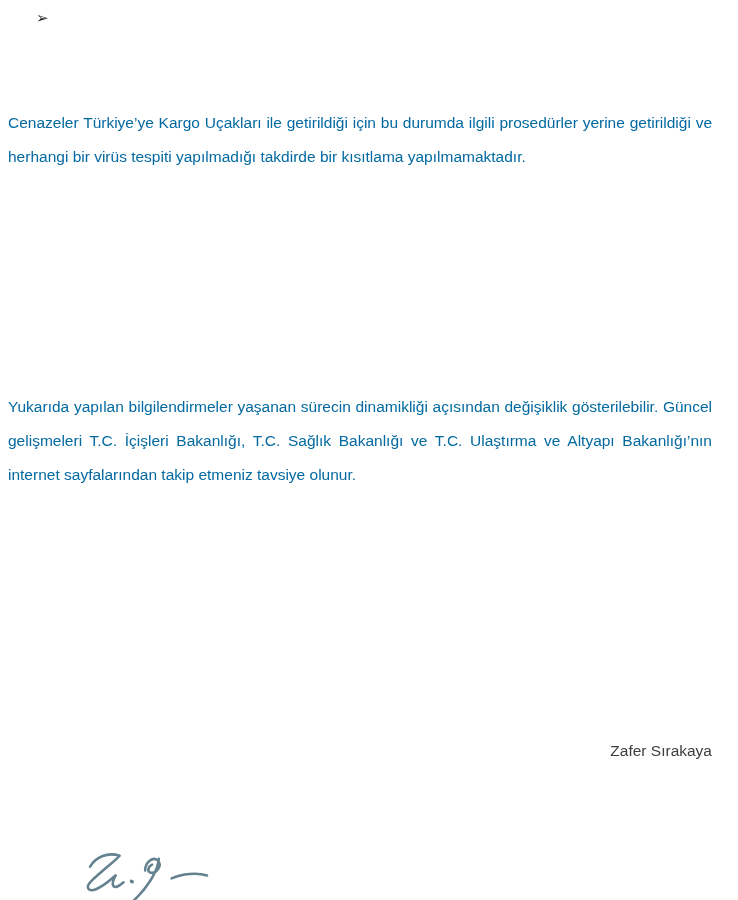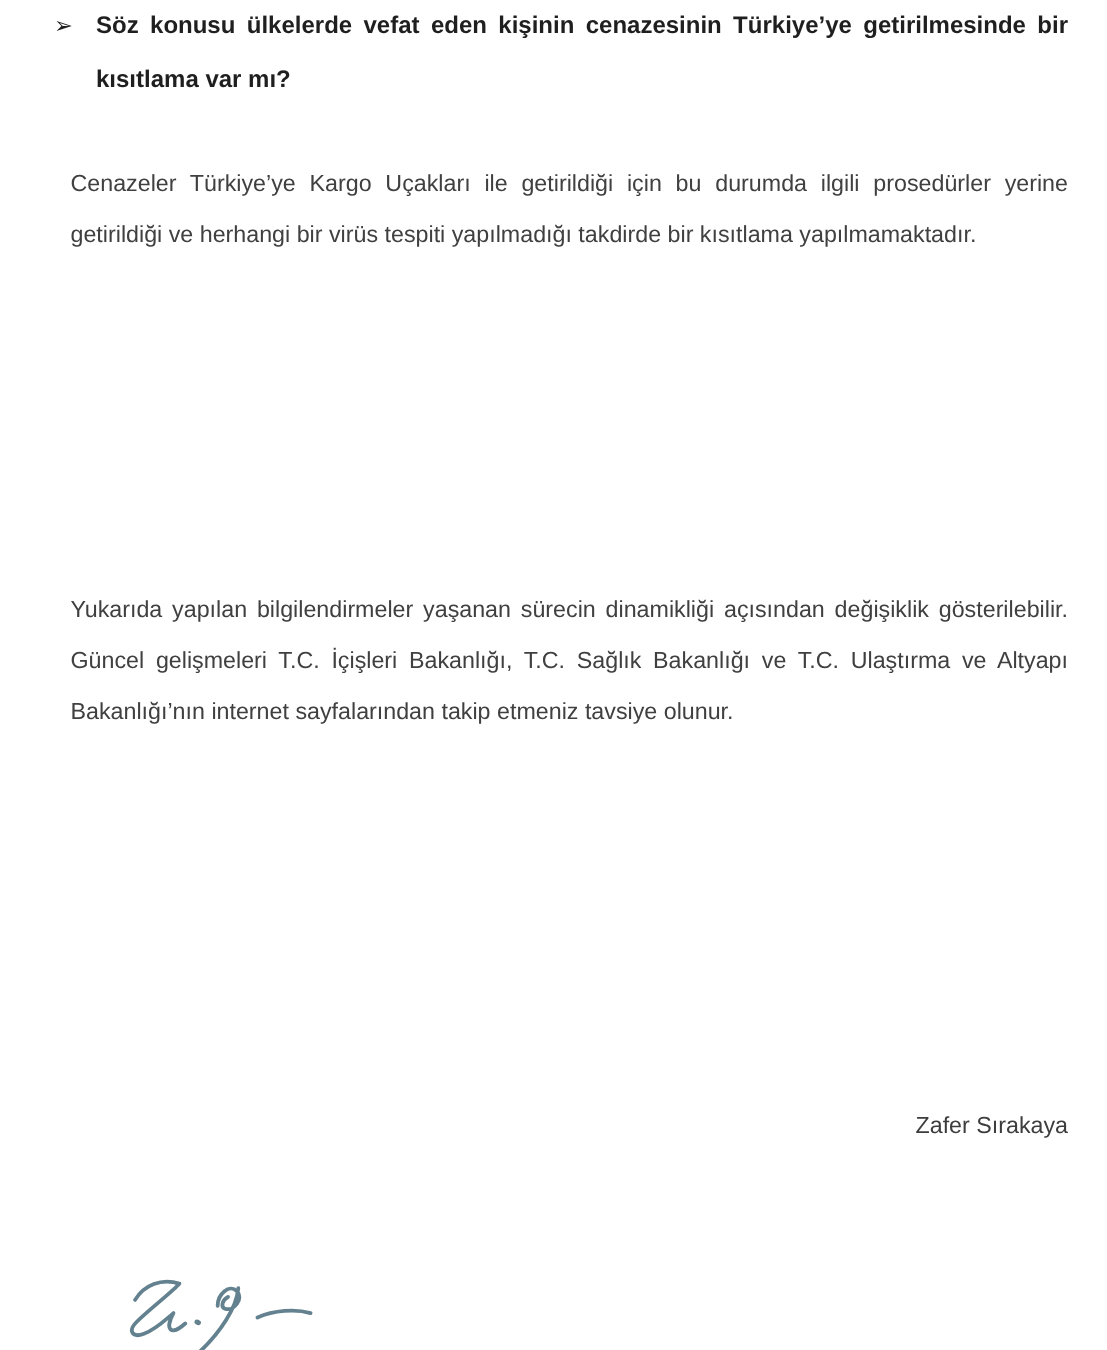--- a/index.html
+++ b/index.html
@@ -39,22 +39,21 @@
     color: #1f1f1f;
     text-align: left;
   }
   .para {
     position: absolute;
     left: 8px;
     right: 26px;
     font-size: 15.5px;
     line-height: 34px;
     text-align: justify;
-    color: #404040;
-    margin-left: 39px;
+    color: #0369a1;
   }
   .para-answer { top: 90px; }
   .para-info   { top: 374px; }
   .sig-block {
     position: absolute;
     top: 736px;
     left: 64px;
     right: 26px;
     font-size: 15.5px;
     line-height: 30px;
@@ -76,21 +75,20 @@
     overflow: visible;
   }
 </style>
 </head>
 <body>
 
 <div class="page">
 
   <div class="question">
     <span class="bullet">➢</span>
-    <span>Söz konusu ülkelerde vefat eden kişinin cenazesinin Türkiye’ye getirilmesinde bir kısıtlama var mı?</span>
   </div>
 
   <p class="para para-answer">Cenazeler Türkiye’ye Kargo Uçakları ile getirildiği için bu durumda ilgili prosedürler yerine getirildiği ve herhangi bir virüs tespiti yapılmadığı takdirde bir kısıtlama yapılmamaktadır.</p>
 
   <p class="para para-info">Yukarıda yapılan bilgilendirmeler yaşanan sürecin dinamikliği açısından değişiklik gösterilebilir. Güncel gelişmeleri T.C. İçişleri Bakanlığı, T.C. Sağlık Bakanlığı ve T.C. Ulaştırma ve Altyapı Bakanlığı’nın internet sayfalarından takip etmeniz tavsiye olunur.</p>
 
   <div class="sig-block">
     <span class="sig-line">Zafer Sırakaya</span>
   </div>
 

